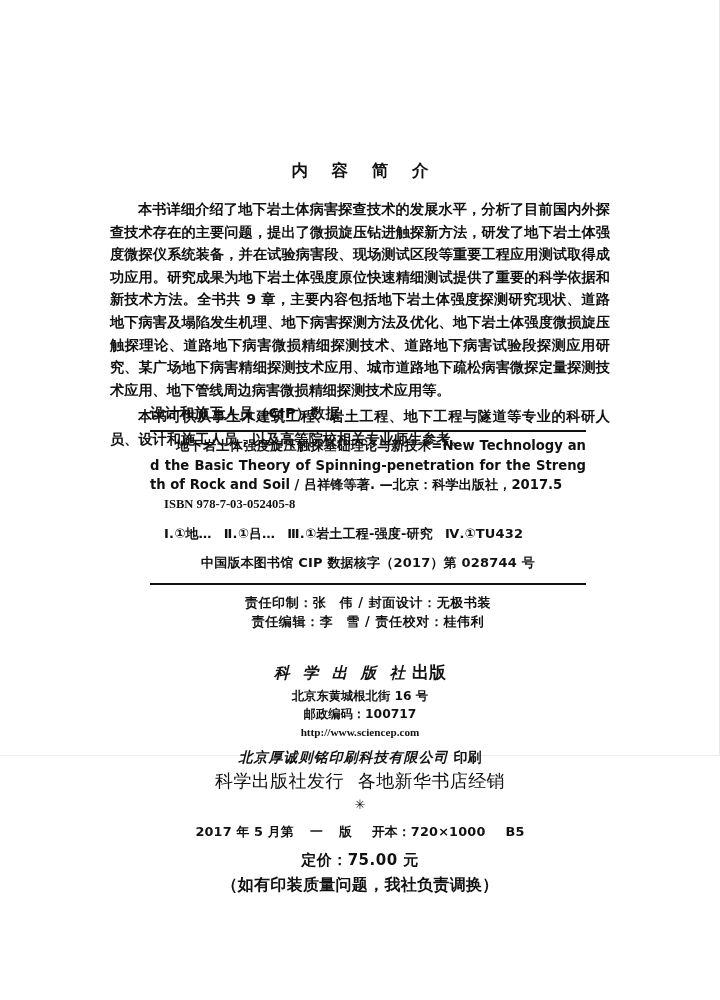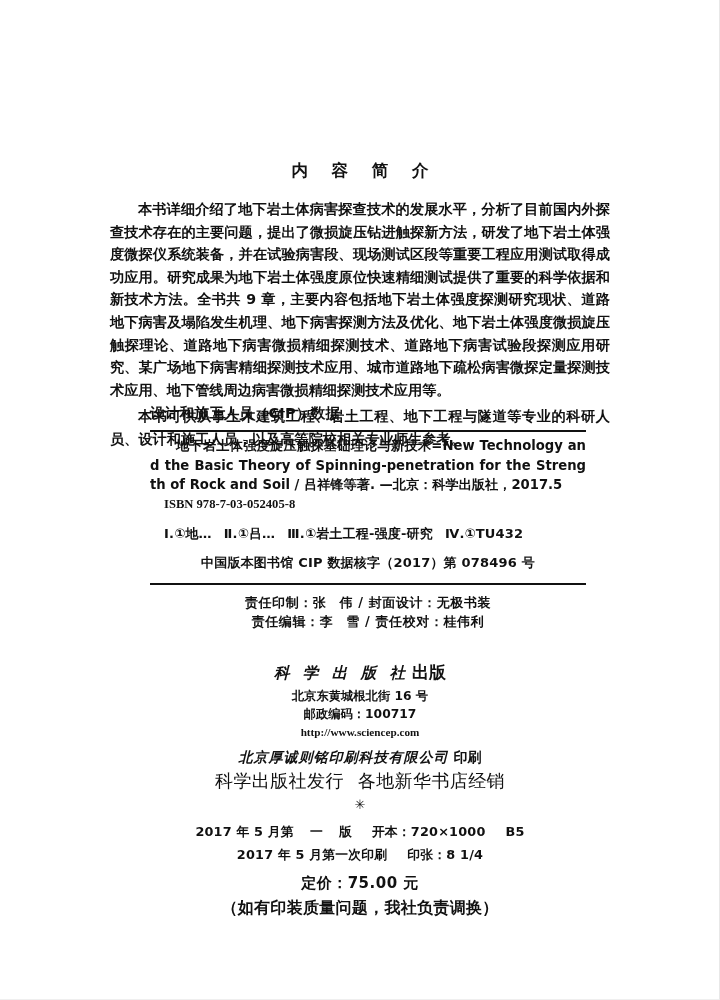--- a/index.html
+++ b/index.html
@@ -12,21 +12,21 @@
     height: 1000px;
     font-family: "DejaVu Sans", "Liberation Sans", sans-serif;
     color: #111111;
     position: relative;
     overflow: hidden;
   }
   .page {
     position: absolute;
     left: 0; top: 0;
     width: 720px;
-    height: 1000px;
+    height: 756px;
     background: #ffffff;
     box-sizing: border-box;
     border-right: 1px solid #e8e8e8;
     border-bottom: 1px solid #efefef;
   }
 
   
   .summary-block {
     position: absolute;
     left: 110px;
@@ -235,21 +235,21 @@
   <div class="cip-block">
     <div class="cip-title">设计和施工人员（CIP）数据</div>
     <div class="cip-rule"></div>
 
     <div class="cip-body">
       <p class="cip-line indent">地下岩土体强度旋压触探基础理论与新技术=New Technology and the Basic Theory of Spinning-penetration for the Strength of Rock and Soil / 吕祥锋等著. —北京：科学出版社，2017.5</p>
       <p class="cip-isbn">ISBN 978-7-03-052405-8</p>
       <p class="cip-class">
         <span>Ⅰ.①地…</span><span class="sep"></span><span>Ⅱ.①吕…</span><span class="sep"></span><span>Ⅲ.①岩土工程-强度-研究</span><span class="sep"></span><span>Ⅳ.①TU432</span>
       </p>
-      <p class="cip-checkno">中国版本图书馆 CIP 数据核字（2017）第 078496 号</p>
+      <p class="cip-checkno">中国版本图书馆 CIP 数据核字（2017）第 028744 号</p>
     </div>
 
     <div class="cip-rule"></div>
 
     <div class="staff-block">
       <div class="staff-line">
         <span>责任印制：张</span><span class="gap"></span><span>伟</span>
         <span>/ 封面设计：无极书装</span>
       </div>
       <div class="staff-line">
@@ -274,22 +274,19 @@
     <div class="distrib-line">
       <span>科学出版社发行</span><span class="gap"></span><span>各地新华书店经销</span>
     </div>
 
     <div class="asterisk">✳</div>
 
     <div class="spec-line">
       <span>2017 年 5 月第</span><span class="g2"></span><span>一</span><span class="g2"></span><span>版</span><span class="g3"></span><span>开本：720×1000</span><span class="g3"></span><span>B5</span>
     </div>
 
-    <div class="spec-line">
-      <span>2017 年 5 月第一次印刷</span><span class="g3"></span><span>印张：8 1/4</span>
-    </div>
 
 
     <div class="price-line">定价：75.00 元</div>
     <div class="notice-line">（如有印装质量问题，我社负责调换）</div>
   </div>
 
 </div>
 
 </body></html>

